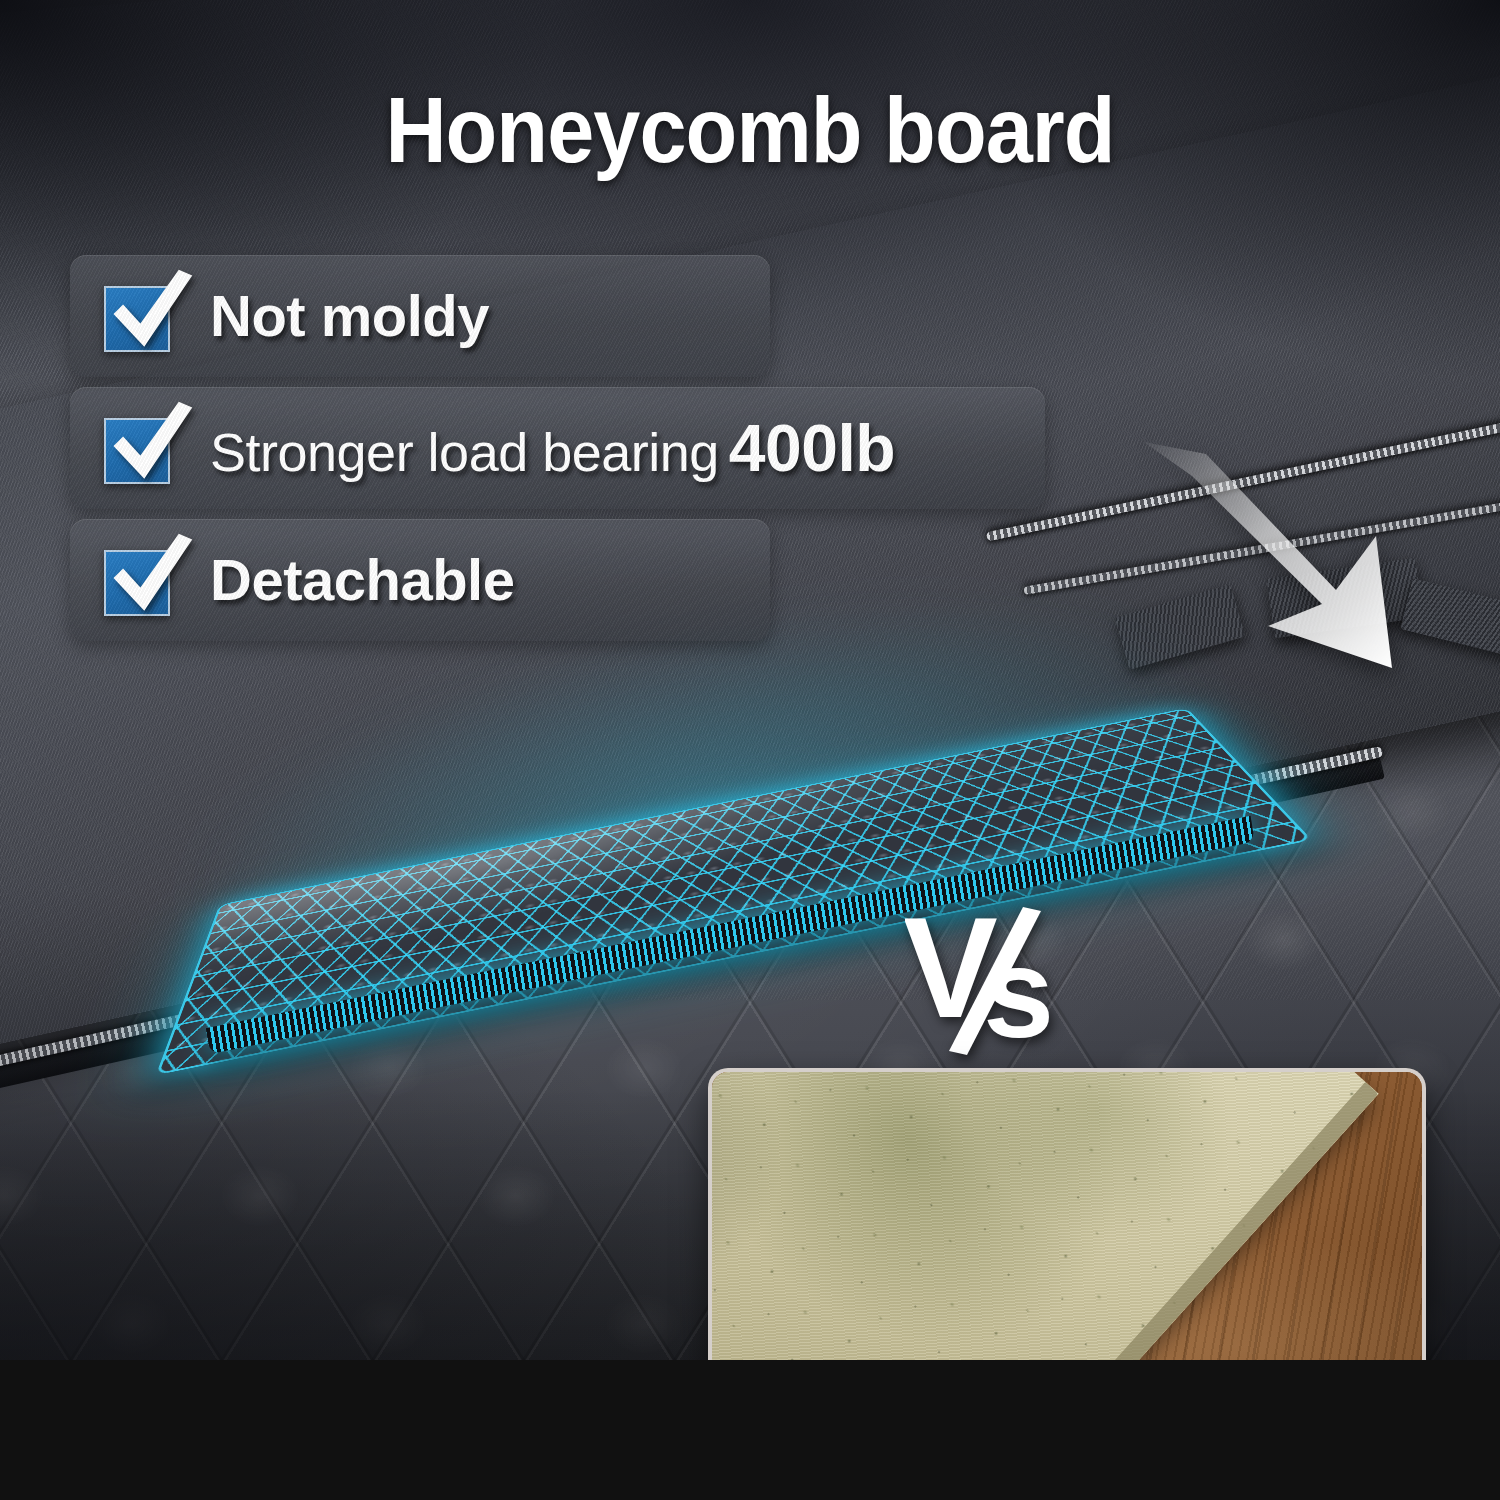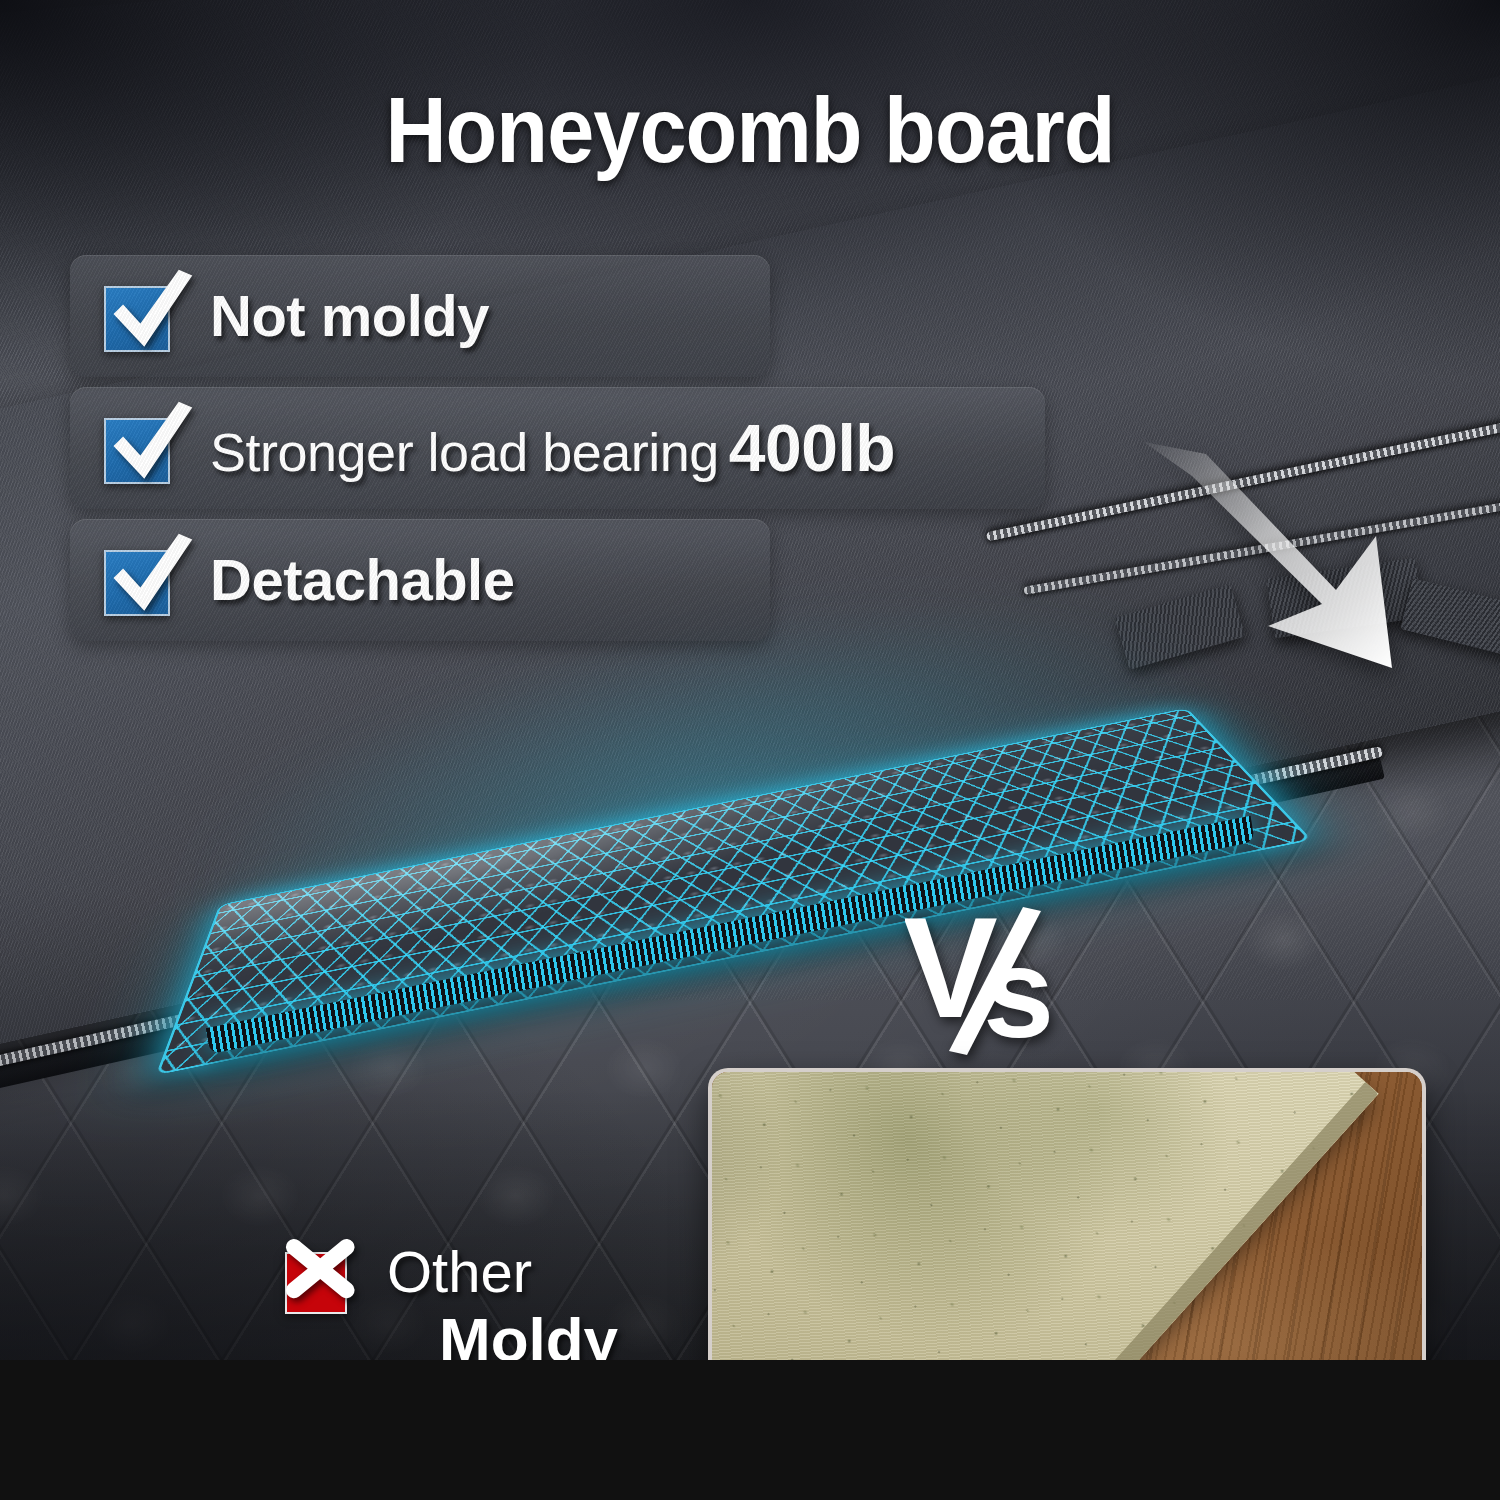--- a/index.html
+++ b/index.html
@@ -424,35 +424,20 @@
     </defs>
     <path d="M4 2 L66 14 L196 150 L236 96 L252 228 L128 186 L182 164 L52 36 Z" fill="url(#agrad)"></path>
   </svg>
 
   <svg class="vs" viewBox="0 0 180 150">
     <text x="-2" y="112" font-family="Liberation Sans, sans-serif" font-size="142" font-weight="bold" fill="#ffffff">V</text>
     <text x="78" y="132" font-family="Liberation Sans, sans-serif" font-size="128" font-weight="bold" fill="#ffffff">s</text>
     <path d="M118 2 L136 6 L62 150 L44 146 Z" fill="#ffffff"></path>
   </svg>
 
-  <div class="other-block">
-    <div class="xmark">
-      <div class="box"></div>
-      <svg class="cross" viewBox="0 0 100 100">
-        <g stroke="#ffffff" stroke-width="17" stroke-linecap="round">
-          <line x1="18" y1="16" x2="74" y2="62"></line>
-          <line x1="74" y1="16" x2="18" y2="62"></line>
-        </g>
-      </svg>
-    </div>
-    <div class="other-text">
-      <div class="other-line1">Other</div>
-      <div class="other-line2">Moldy</div>
-    </div>
-  </div>
 
   <div class="photo">
     <div class="wood">
       <div class="wood-grain"></div>
     </div>
     <div class="pad">
       <div class="pad-mold2"></div>
       <div class="pad-mold"></div>
       <div class="pad-fiber"></div>
     </div>

